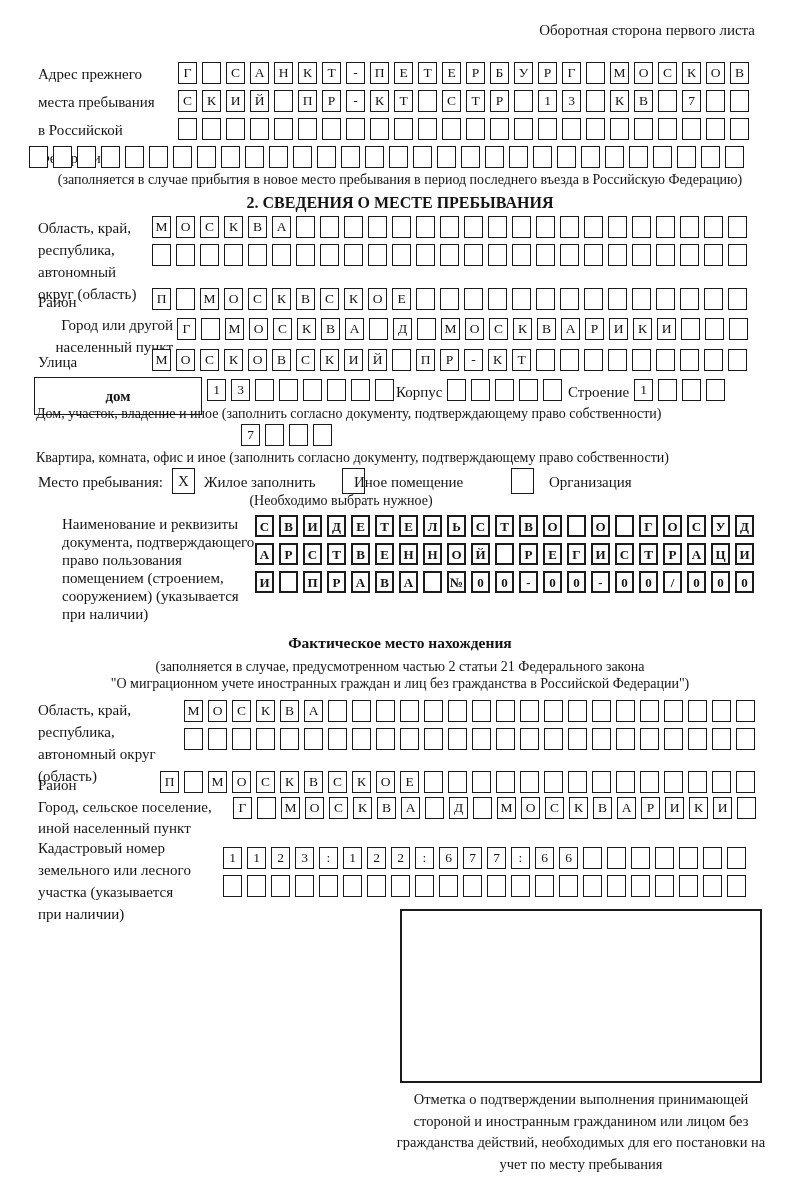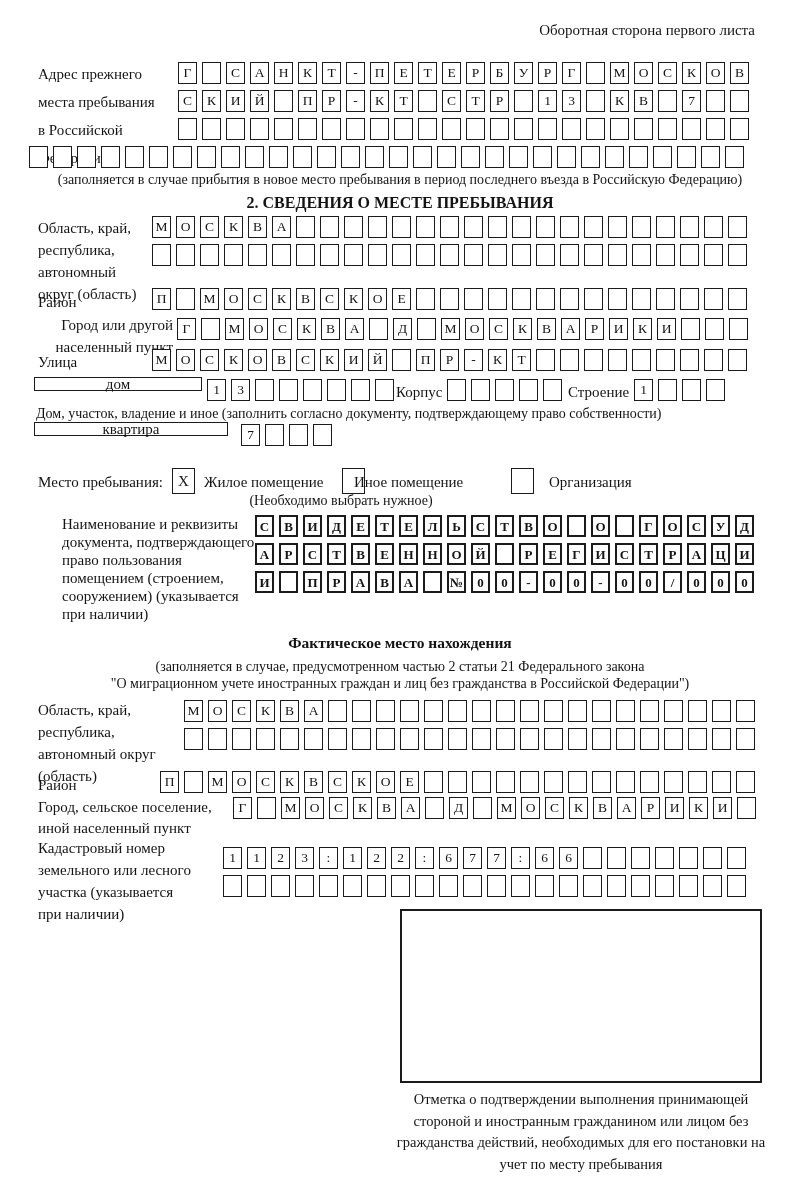--- a/index.html
+++ b/index.html
@@ -16,23 +16,24 @@
   .center { text-align:center; width:800px; left:0; }
   .boxrow { display:flex; gap:5px; }
   .cbox {
     width:19px; height:22px; flex:0 0 19px;
     border:1.6px solid #1b1b1b; background:#fff;
     display:flex; align-items:center; justify-content:center;
     font-size:13.5px; line-height:1;
   }
   .heavy .cbox { border-width:2.2px; font-weight:bold; font-size:13px; }
   .widebox {
-    border:1.6px solid #1b1b1b; height:14px;
+    border:1.6px solid #1b1b1b; height:38px;
     display:flex; align-items:center; justify-content:center;
     font-size:15px;
+    font-weight:bold;
   }
   .chk {
     width:23px; height:26px; border:1.6px solid #1b1b1b;
     display:flex; align-items:center; justify-content:center;
     font-size:15px;
   }
   .title { font-weight:bold; font-size:16px; }
   .stamp-box { border:2px solid #1b1b1b; background:#fff; }
   .stamp-caption { font-size:14.5px; line-height:21.5px; text-align:center; }
 </style>
@@ -328,31 +329,31 @@
     </div>
   <div class="abs label" style="left:568px; top:381px;">Строение</div>
   <div class="abs boxrow" style="left:634px; top:379px;">
       <span class="cbox">1</span>
       <span class="cbox"></span>
       <span class="cbox"></span>
       <span class="cbox"></span>
     </div>
   <div class="abs caption" style="left:36px; top:406px;">Дом, участок, владение и иное (заполнить согласно документу, подтверждающему право собственности)</div>
 
-  <div class="abs widebox" style="left:34px; top:422px; width:194px;">квартира</div>
   <div class="abs boxrow" style="left:241px; top:424px;">
       <span class="cbox">7</span>
       <span class="cbox"></span>
       <span class="cbox"></span>
       <span class="cbox"></span>
     </div>
+  <div class="abs caption" style="left:36px; top:450px;">Квартира, комната, офис и иное (заполнить согласно документу, подтверждающему право собственности)</div>
 
   <div class="abs label" style="left:38px; top:471px;">Место пребывания:</div>
   <span class="abs chk" style="left:172px; top:468px;">X</span>
-  <div class="abs label" style="left:204px; top:471px;">Жилое помещение</div>
+  <div class="abs label" style="left:204px; top:471px;">Жилое заполнить</div>
   <span class="abs chk" style="left:342px; top:468px;"></span>
   <div class="abs label" style="left:354px; top:471px;">Иное помещение</div>
   <span class="abs chk" style="left:511px; top:468px;"></span>
   <div class="abs label" style="left:549px; top:471px;">Организация</div>
   <div class="abs caption" style="left:176px; top:493px; width:330px; text-align:center;">(Необходимо выбрать нужное)</div>
 
   <div class="abs label" style="left:38px; top:515px; width:212px; line-height:18px;margin-left:24px;">Наименование и реквизиты
 документа, подтверждающего
 право пользования
 помещением (строением,

